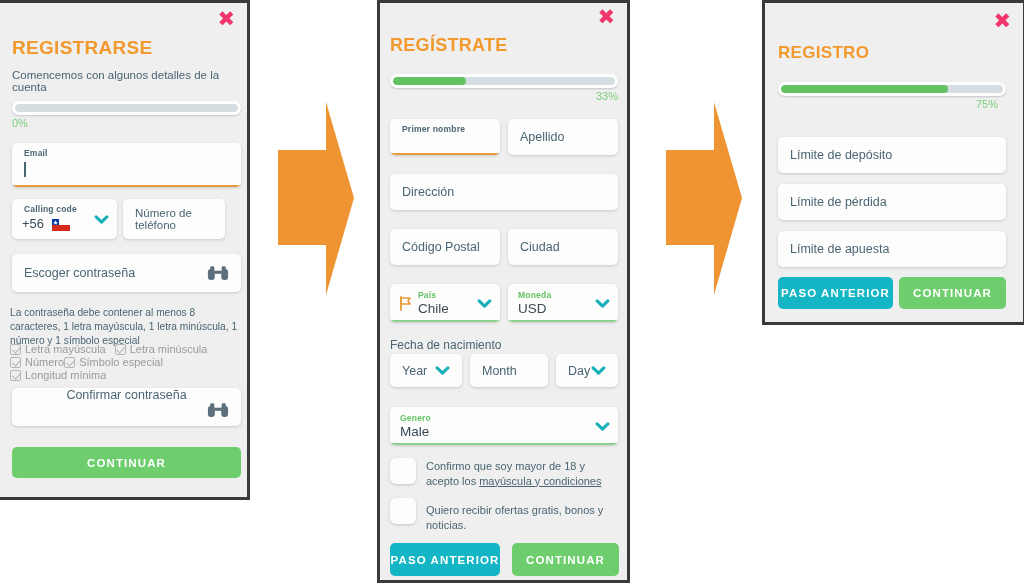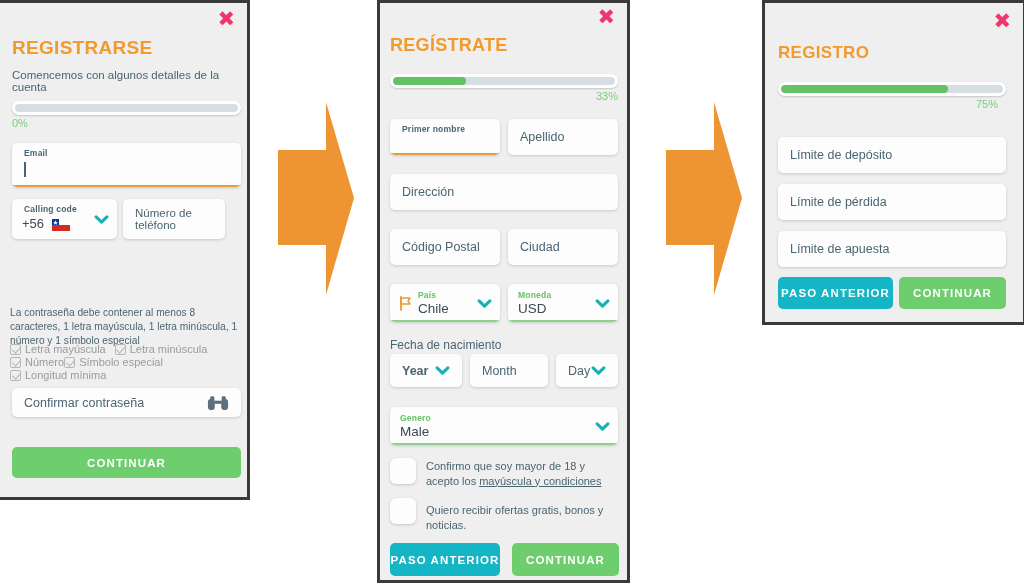--- a/index.html
+++ b/index.html
@@ -130,20 +130,30 @@
         </svg>
         <svg class="chev" viewBox="0 0 16 10" style="position:absolute; right:8px; top:16px;">
           <path d="M2 2 L8 8 L14 2"></path>
         </svg>
       </div>
 
       <div class="field" style="position:absolute; left:123px; top:196px; width:102px; height:40px;">
         <span class="ph" style="font-size:11.5px;">Número de teléfono</span>
       </div>
 
+      <div class="field" style="position:absolute; left:12px; top:251px; width:229px; height:38px;">
+        <span class="ph">Escoger contraseña</span>
+        <svg class="binoc" viewBox="0 0 24 17">
+          <rect x="1" y="4" width="7.5" height="12" rx="3.2" fill="#5d6f7c"></rect>
+          <rect x="15.5" y="4" width="7.5" height="12" rx="3.2" fill="#5d6f7c"></rect>
+          <rect x="3.5" y="1" width="4.5" height="5" rx="1.6" fill="#5d6f7c"></rect>
+          <rect x="16" y="1" width="4.5" height="5" rx="1.6" fill="#5d6f7c"></rect>
+          <rect x="8" y="6" width="8" height="3.4" fill="#5d6f7c"></rect>
+        </svg>
+      </div>
 
       <div class="rules" style="position:absolute; left:10px; top:303px; width:233px;">La contraseña debe contener al menos 8 caracteres, 1 letra mayúscula, 1 letra minúscula, 1 número y 1 símbolo especial</div>
 
       <div class="checks" id="p1checks" style="position:absolute; left:10px; top:336px; width:233px;">
           <span class="chk">
             <span class="box"></span>
             <span>Letra mayúscula</span>
           </span>
           <span class="chk">
             <span class="box"></span>
@@ -156,21 +166,21 @@
           <span class="chk" style="margin-right: 76px;">
             <span class="box"></span>
             <span>Símbolo especial</span>
           </span>
           <span class="chk">
             <span class="box"></span>
             <span>Longitud mínima</span>
           </span>
         </div>
 
-      <div class="field" style="position:absolute; left:12px; top:385px; width:229px; height:29px;">
+      <div class="field" style="position:absolute; left:12px; top:385px; width:229px; height:38px;flex-direction:column;">
         <span class="ph">Confirmar contraseña</span>
         <svg class="binoc" viewBox="0 0 24 17">
           <rect x="1" y="4" width="7.5" height="12" rx="3.2" fill="#5d6f7c"></rect>
           <rect x="15.5" y="4" width="7.5" height="12" rx="3.2" fill="#5d6f7c"></rect>
           <rect x="3.5" y="1" width="4.5" height="5" rx="1.6" fill="#5d6f7c"></rect>
           <rect x="16" y="1" width="4.5" height="5" rx="1.6" fill="#5d6f7c"></rect>
           <rect x="8" y="6" width="8" height="3.4" fill="#5d6f7c"></rect>
         </svg>
       </div>
 
@@ -236,21 +246,21 @@
         <span class="floatlabel green" style="left:10px; top:6px;">Moneda</span>
         <span class="value" style="position:absolute; left:10px; top:17px;">USD</span>
         <svg class="chev" viewBox="0 0 16 10" style="position:absolute; right:8px; top:15px;">
           <path d="M2 2 L8 8 L14 2"></path>
         </svg>
         <span class="underline-green"></span>
       </div>
 
       <div class="dob-label" style="position:absolute; left:10px; top:335px;">Fecha de nacimiento</div>
 
-      <div class="field" style="position:absolute; left:10px; top:351px; width:72px; height:33px;font-weight:bold;">
+      <div class="field" style="position:absolute; left:10px; top:351px; width:72px; height:33px;">
         <span class="ph">Year</span>
         <svg class="chev" viewBox="0 0 16 10">
           <path d="M2 2 L8 8 L14 2"></path>
         </svg>
       </div>
       <div class="field" style="position:absolute; left:90px; top:351px; width:78px; height:33px;gap:42px;">
         <span class="ph">Month</span>
         <svg class="chev" viewBox="0 0 16 10">
           <path d="M2 2 L8 8 L14 2"></path>
         </svg>

